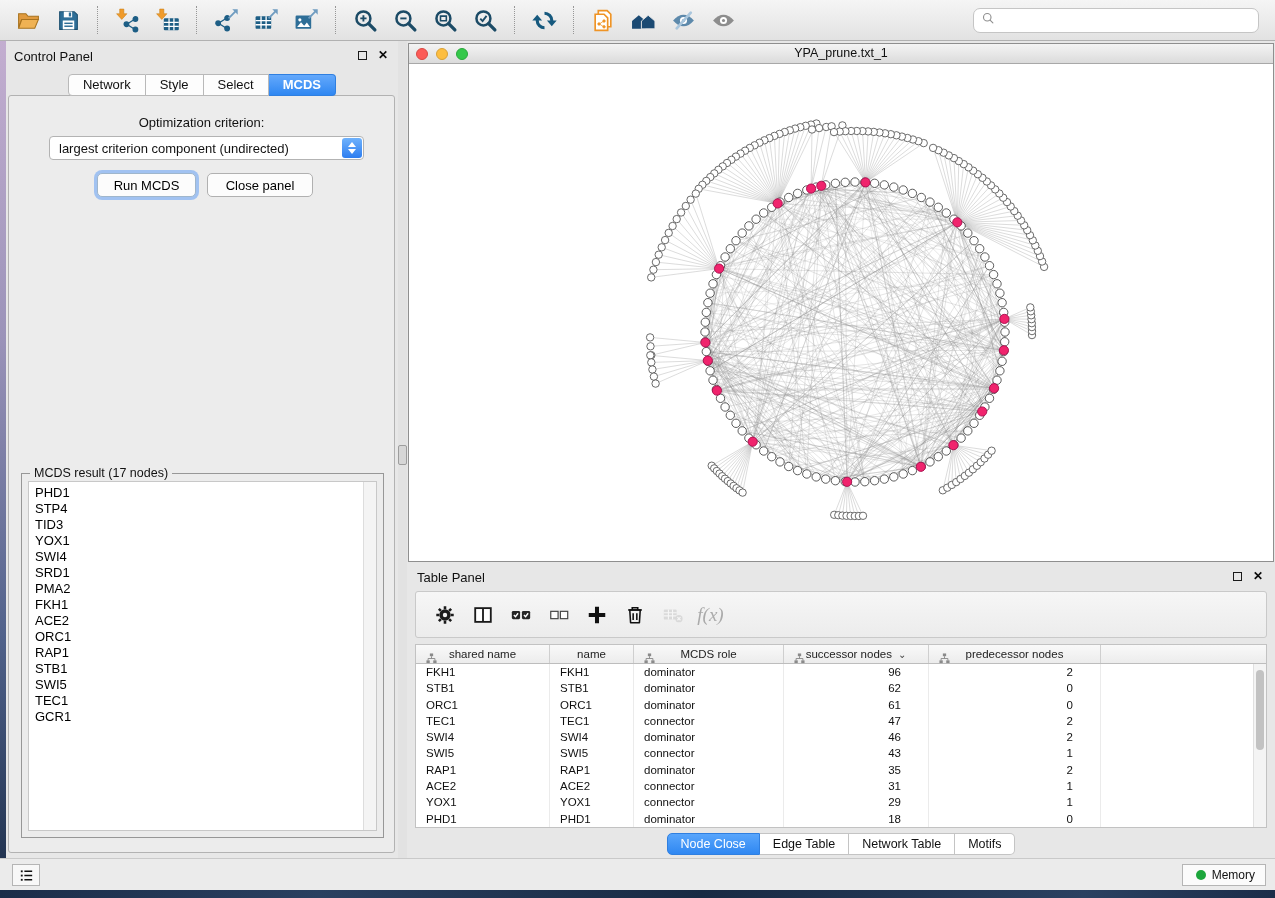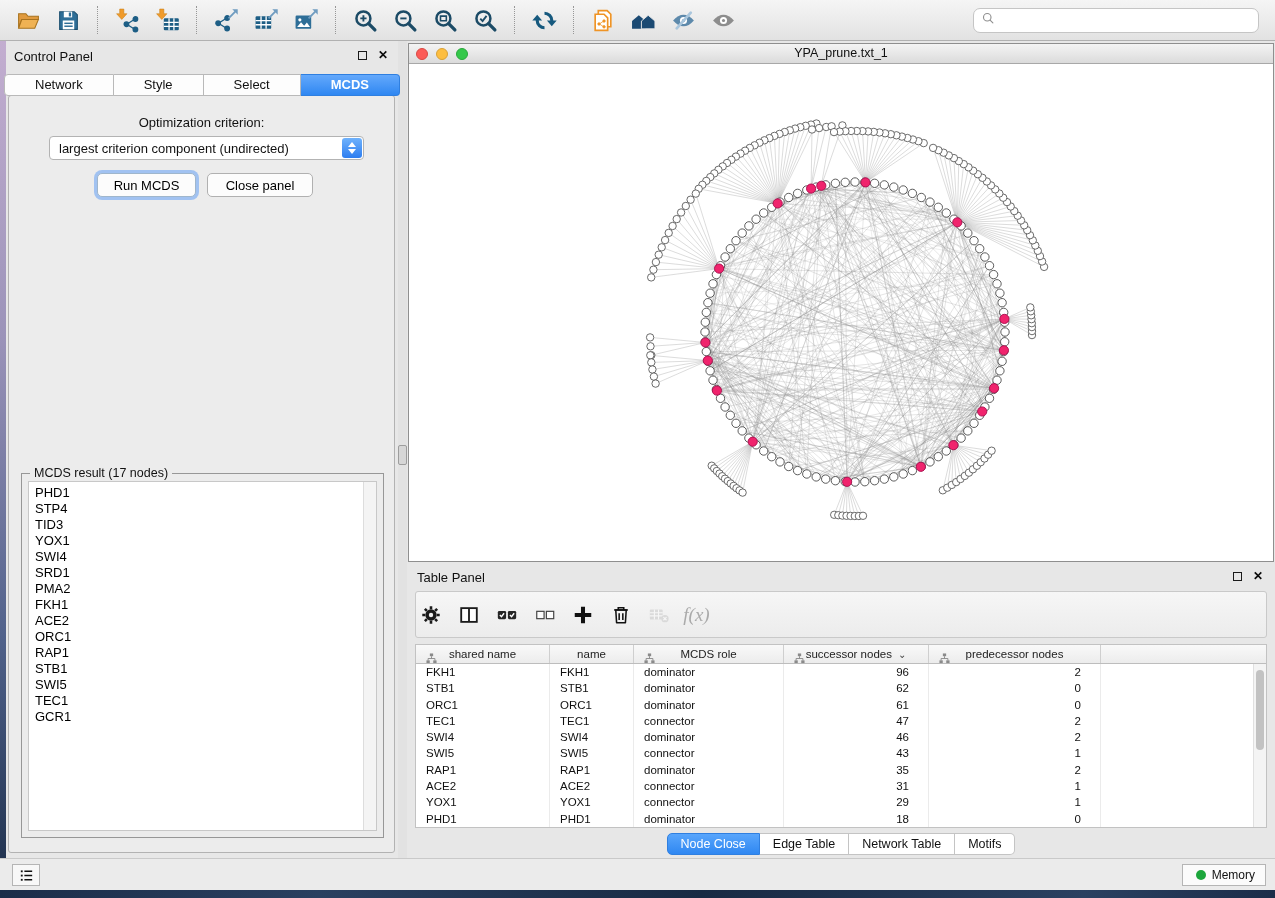--- a/index.html
+++ b/index.html
@@ -27,21 +27,21 @@
 
   
   .control-panel { position:absolute; left:6px; top:41px; width:392px; height:817px; background:#e7e7e7; }
   .panel-title { position:absolute; left:8px; top:8px; font-size:13px; color:#111; }
   .panel-btns { position:absolute; right:10px; top:9px; display:flex; gap:11px; align-items:center; }
   .float-icon { width:9px; height:9px; border:1.5px solid #1a1a1a; display:inline-block; background:transparent; }
   .close-icon { font-size:12px; font-weight:bold; color:#0a0a0a; line-height:10px; }
   .close-icon::before { content:"✕"; }
 
   .cp-tabs { position:absolute; left:0; top:33px; width:100%; display:flex; justify-content:center; z-index:2; }
-  .cp-tab { height:22px; line-height:20px; padding:0 30px; font-size:13px; background:#fdfdfd;
+  .cp-tab { height:22px; line-height:20px; padding:0 14px; font-size:13px; background:#fdfdfd;
     border:1px solid #b9b9b9; border-left:none; color:#111; cursor:default; }
   .cp-tab:first-child { border-left:1px solid #b9b9b9; border-radius:4px 0 0 4px; }
   .cp-tab:last-child { border-radius:0 4px 4px 0; }
   .cp-tab.active { background:linear-gradient(#64a9fc,#2f87f2); color:#fff; border-color:#2f7fe0;font-weight:bold; }
 
   .cp-box { position:absolute; left:2px; top:54px; width:387px; height:758px; background:#ececec;
     border:1px solid #b2b2b2; border-radius:3px; }
   .opt-label { position:absolute; top:19px; width:100%; text-align:center; font-size:13px; }
   .criterion-select { position:absolute; left:40px; top:40px; width:315px; height:24px; background:#fff;
     border:1px solid #b3b3b3; border-radius:4px; font-size:13px; display:flex; align-items:center;
@@ -81,36 +81,36 @@
   .nw-title { text-align:center; font-size:12.5px; line-height:19px; color:#111; }
   .nw-canvas { position:absolute; left:0; top:20px; width:864px; height:497px; background:#fff; }
   .nw-canvas svg { width:100%; height:100%; display:block; }
 
   
   .table-panel { position:absolute; left:0; top:522px; width:868px; height:295px; }
   .tp-title { position:absolute; left:10px; top:7px; font-size:13px; }
   .tp-btns { position:absolute; right:12px; top:8px; display:flex; gap:11px; align-items:center; }
   .tp-toolbar { position:absolute; left:8px; top:28px; width:852px; height:47px;
     background:linear-gradient(#f6f6f6,#ececec); border:1px solid #c9c9c9; border-radius:3px;
-    display:flex; align-items:center; gap:9px; }
+    display:flex; align-items:center; padding-left:14px; gap:9px; }
   .tpt-icon { width:29px; height:29px; display:flex; align-items:center; justify-content:center; }
   .tpt-icon svg { width:22px; height:22px; }
   .fx-glyph { font-family:"Liberation Serif",serif; font-style:italic; font-size:19px; color:#aaa; }
 
   .tp-table { position:absolute; left:8px; top:81px; width:852px; height:184px; background:#fff; border:1px solid #c2c2c2; }
   .tp-thead { display:flex; height:19px; background:linear-gradient(#f9f9f9,#ececec); border-bottom:1px solid #bdbdbd; }
   .th-cell { border-right:1px solid #cfcfcf; font-size:11.5px; color:#222; display:flex; align-items:center;
     justify-content:center; gap:4px; position:relative; white-space:nowrap; }
   .th-cell svg { width:11px; height:11px; position:absolute; left:5px; top:4px; }
   .sort-chevron { font-size:10px; color:#444; margin-left:2px; }
   .sort-chevron::before { content:"⌄"; }
   .tp-tbody .tr { display:flex; height:16.3px; }
   .td { border-right:1px solid #ebebeb; font-size:11.5px; color:#111; line-height:16.3px;
     padding:0 10px; white-space:nowrap; overflow:hidden; }
-  .td.num { text-align:right; padding-right:19px; }
+  .td.num { text-align:right; padding-right:27px; }
   .tp-scroll { position:absolute; right:0; top:19px; width:13px; bottom:0; background:#f4f4f4; border-left:1px solid #e0e0e0; }
   .tp-thumb { position:absolute; left:2px; top:6px; width:8px; height:80px; background:#c2c2c2; border-radius:4px; }
 
   .bottom-tabs { position:absolute; left:0; top:270px; width:868px; display:flex; justify-content:center; }
   .bt-tab { height:22px; line-height:21px; padding:0 13px; background:#fff; border:1px solid #c4c4c4;
     border-left:none; font-size:12.5px; color:#111; }
   .bt-tab:first-child { border-left:1px solid #c4c4c4; border-radius:5px 0 0 5px; }
   .bt-tab:last-child { border-radius:0 5px 5px 0; }
   .bt-tab.active { background:linear-gradient(#58a5fc,#2f87f2); color:#fff; border-color:#2f7fe0; }
 

